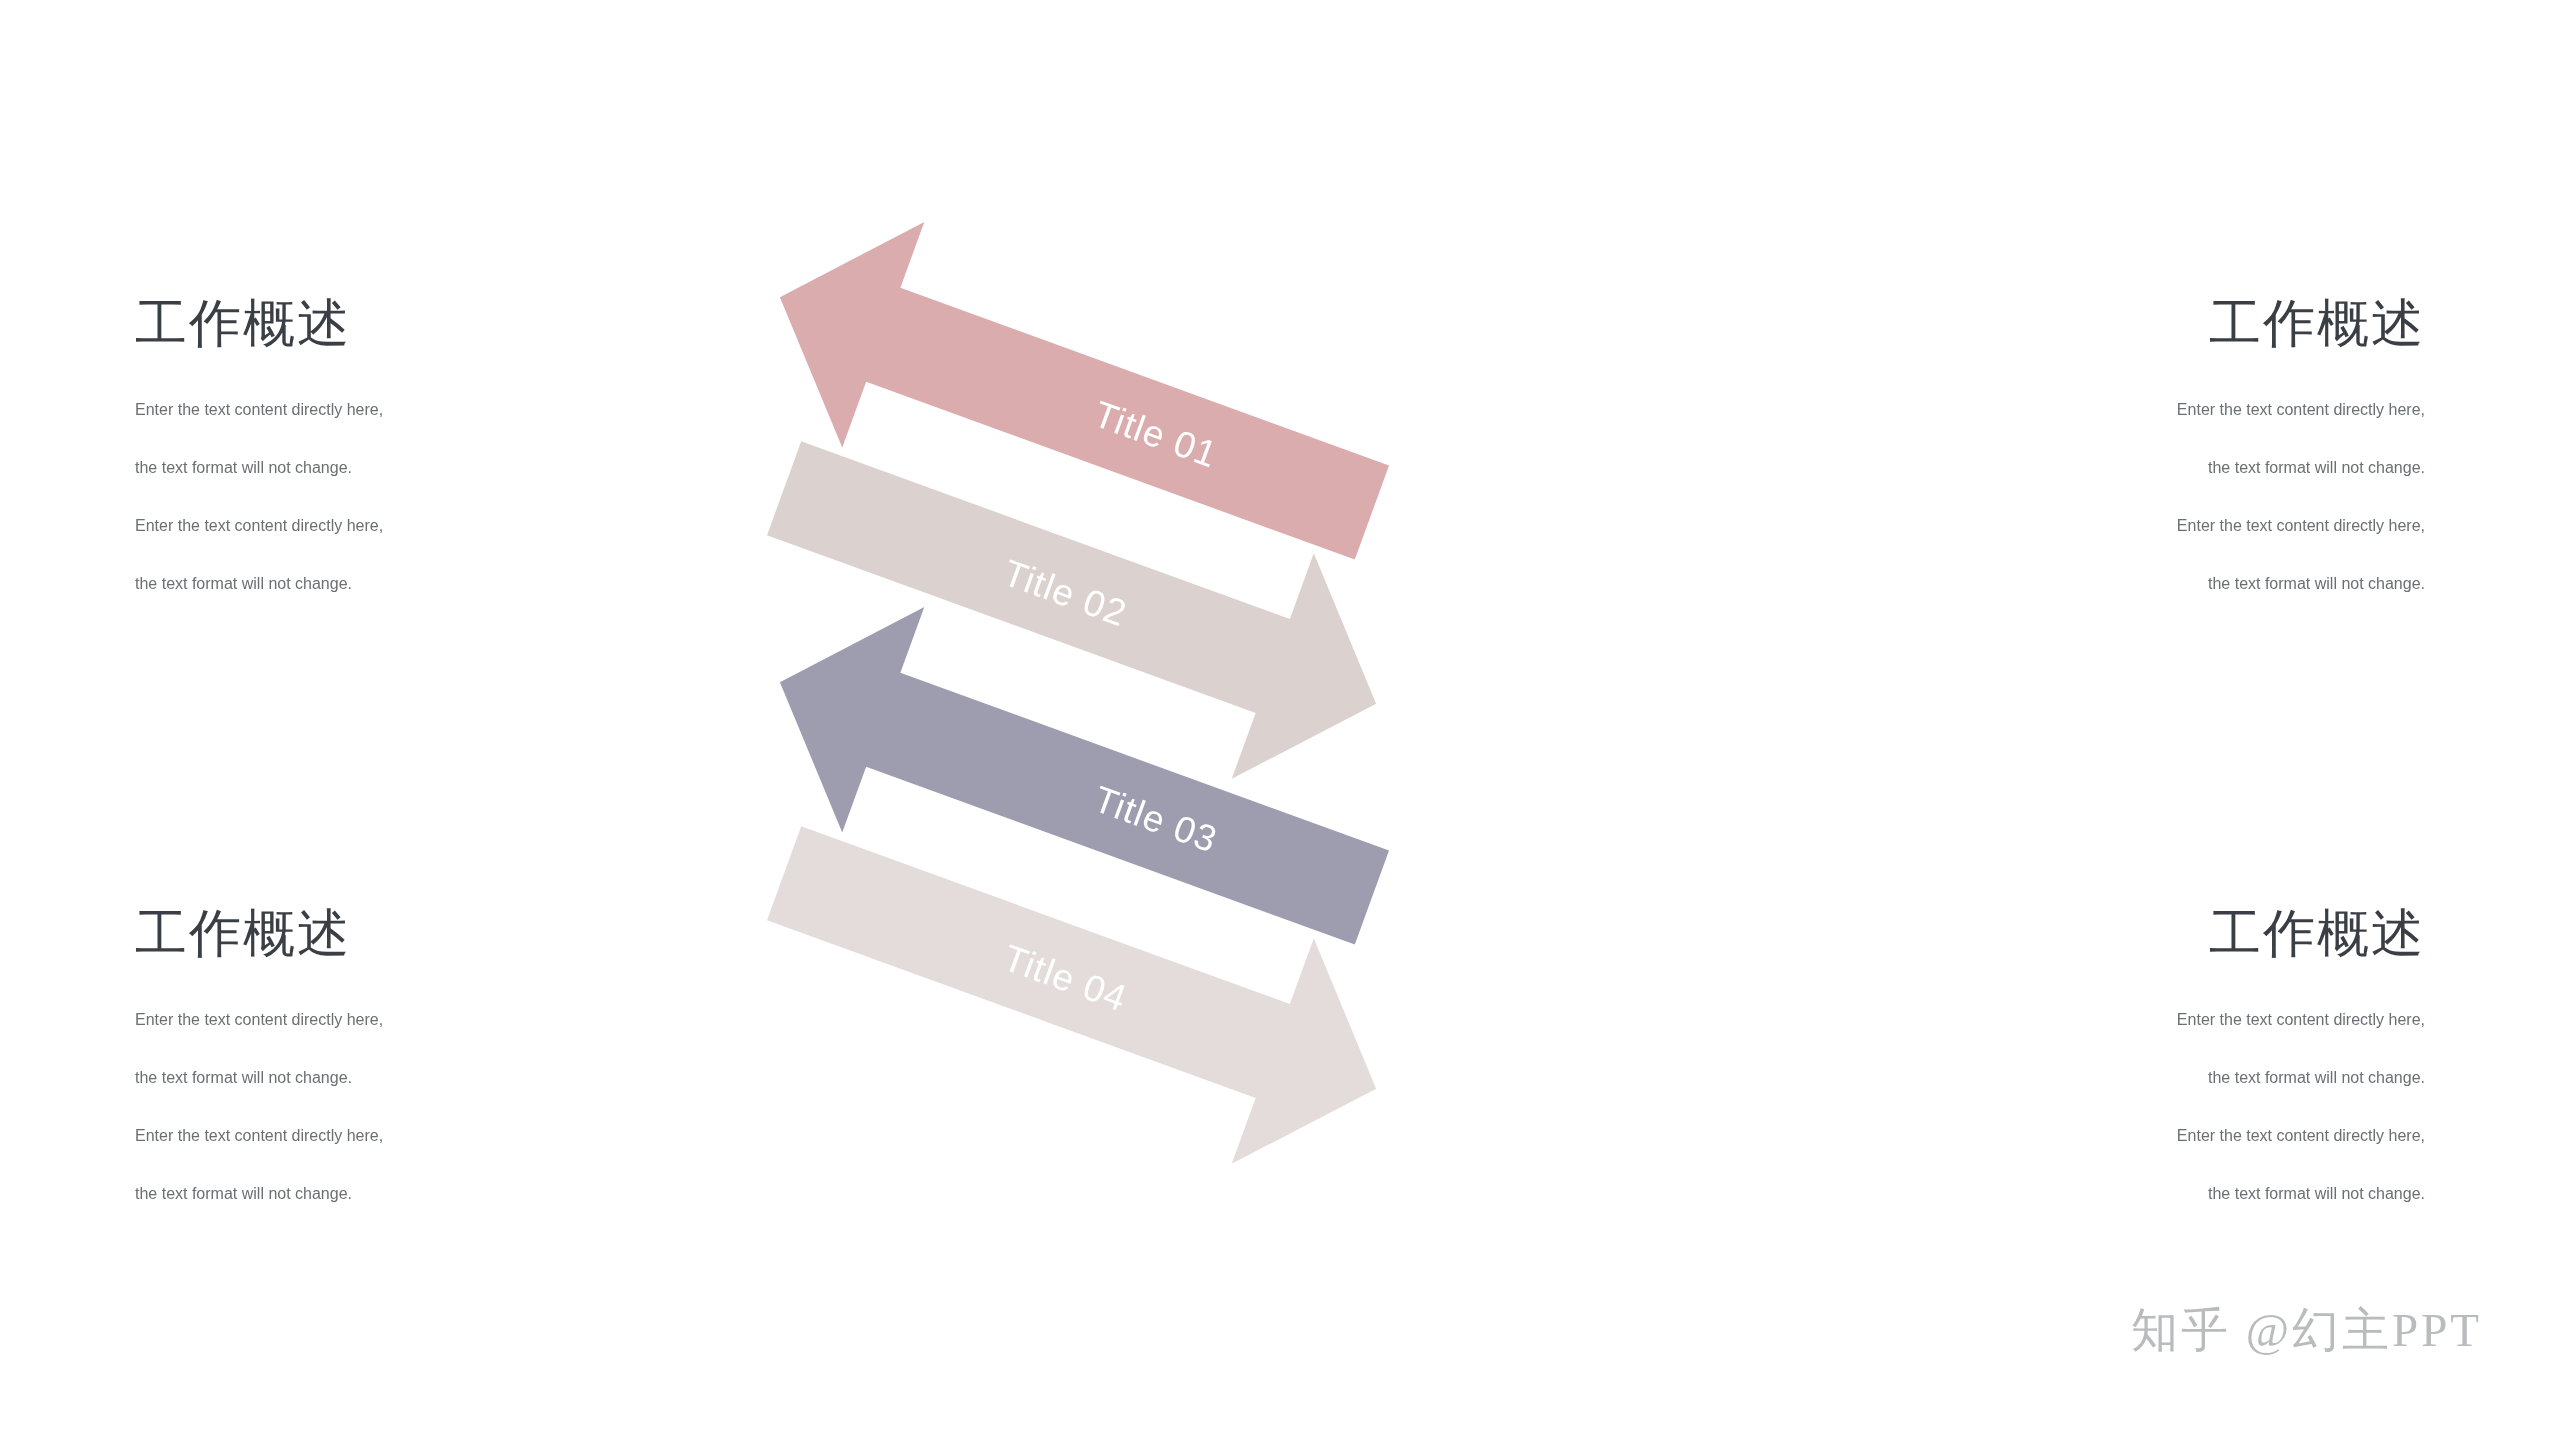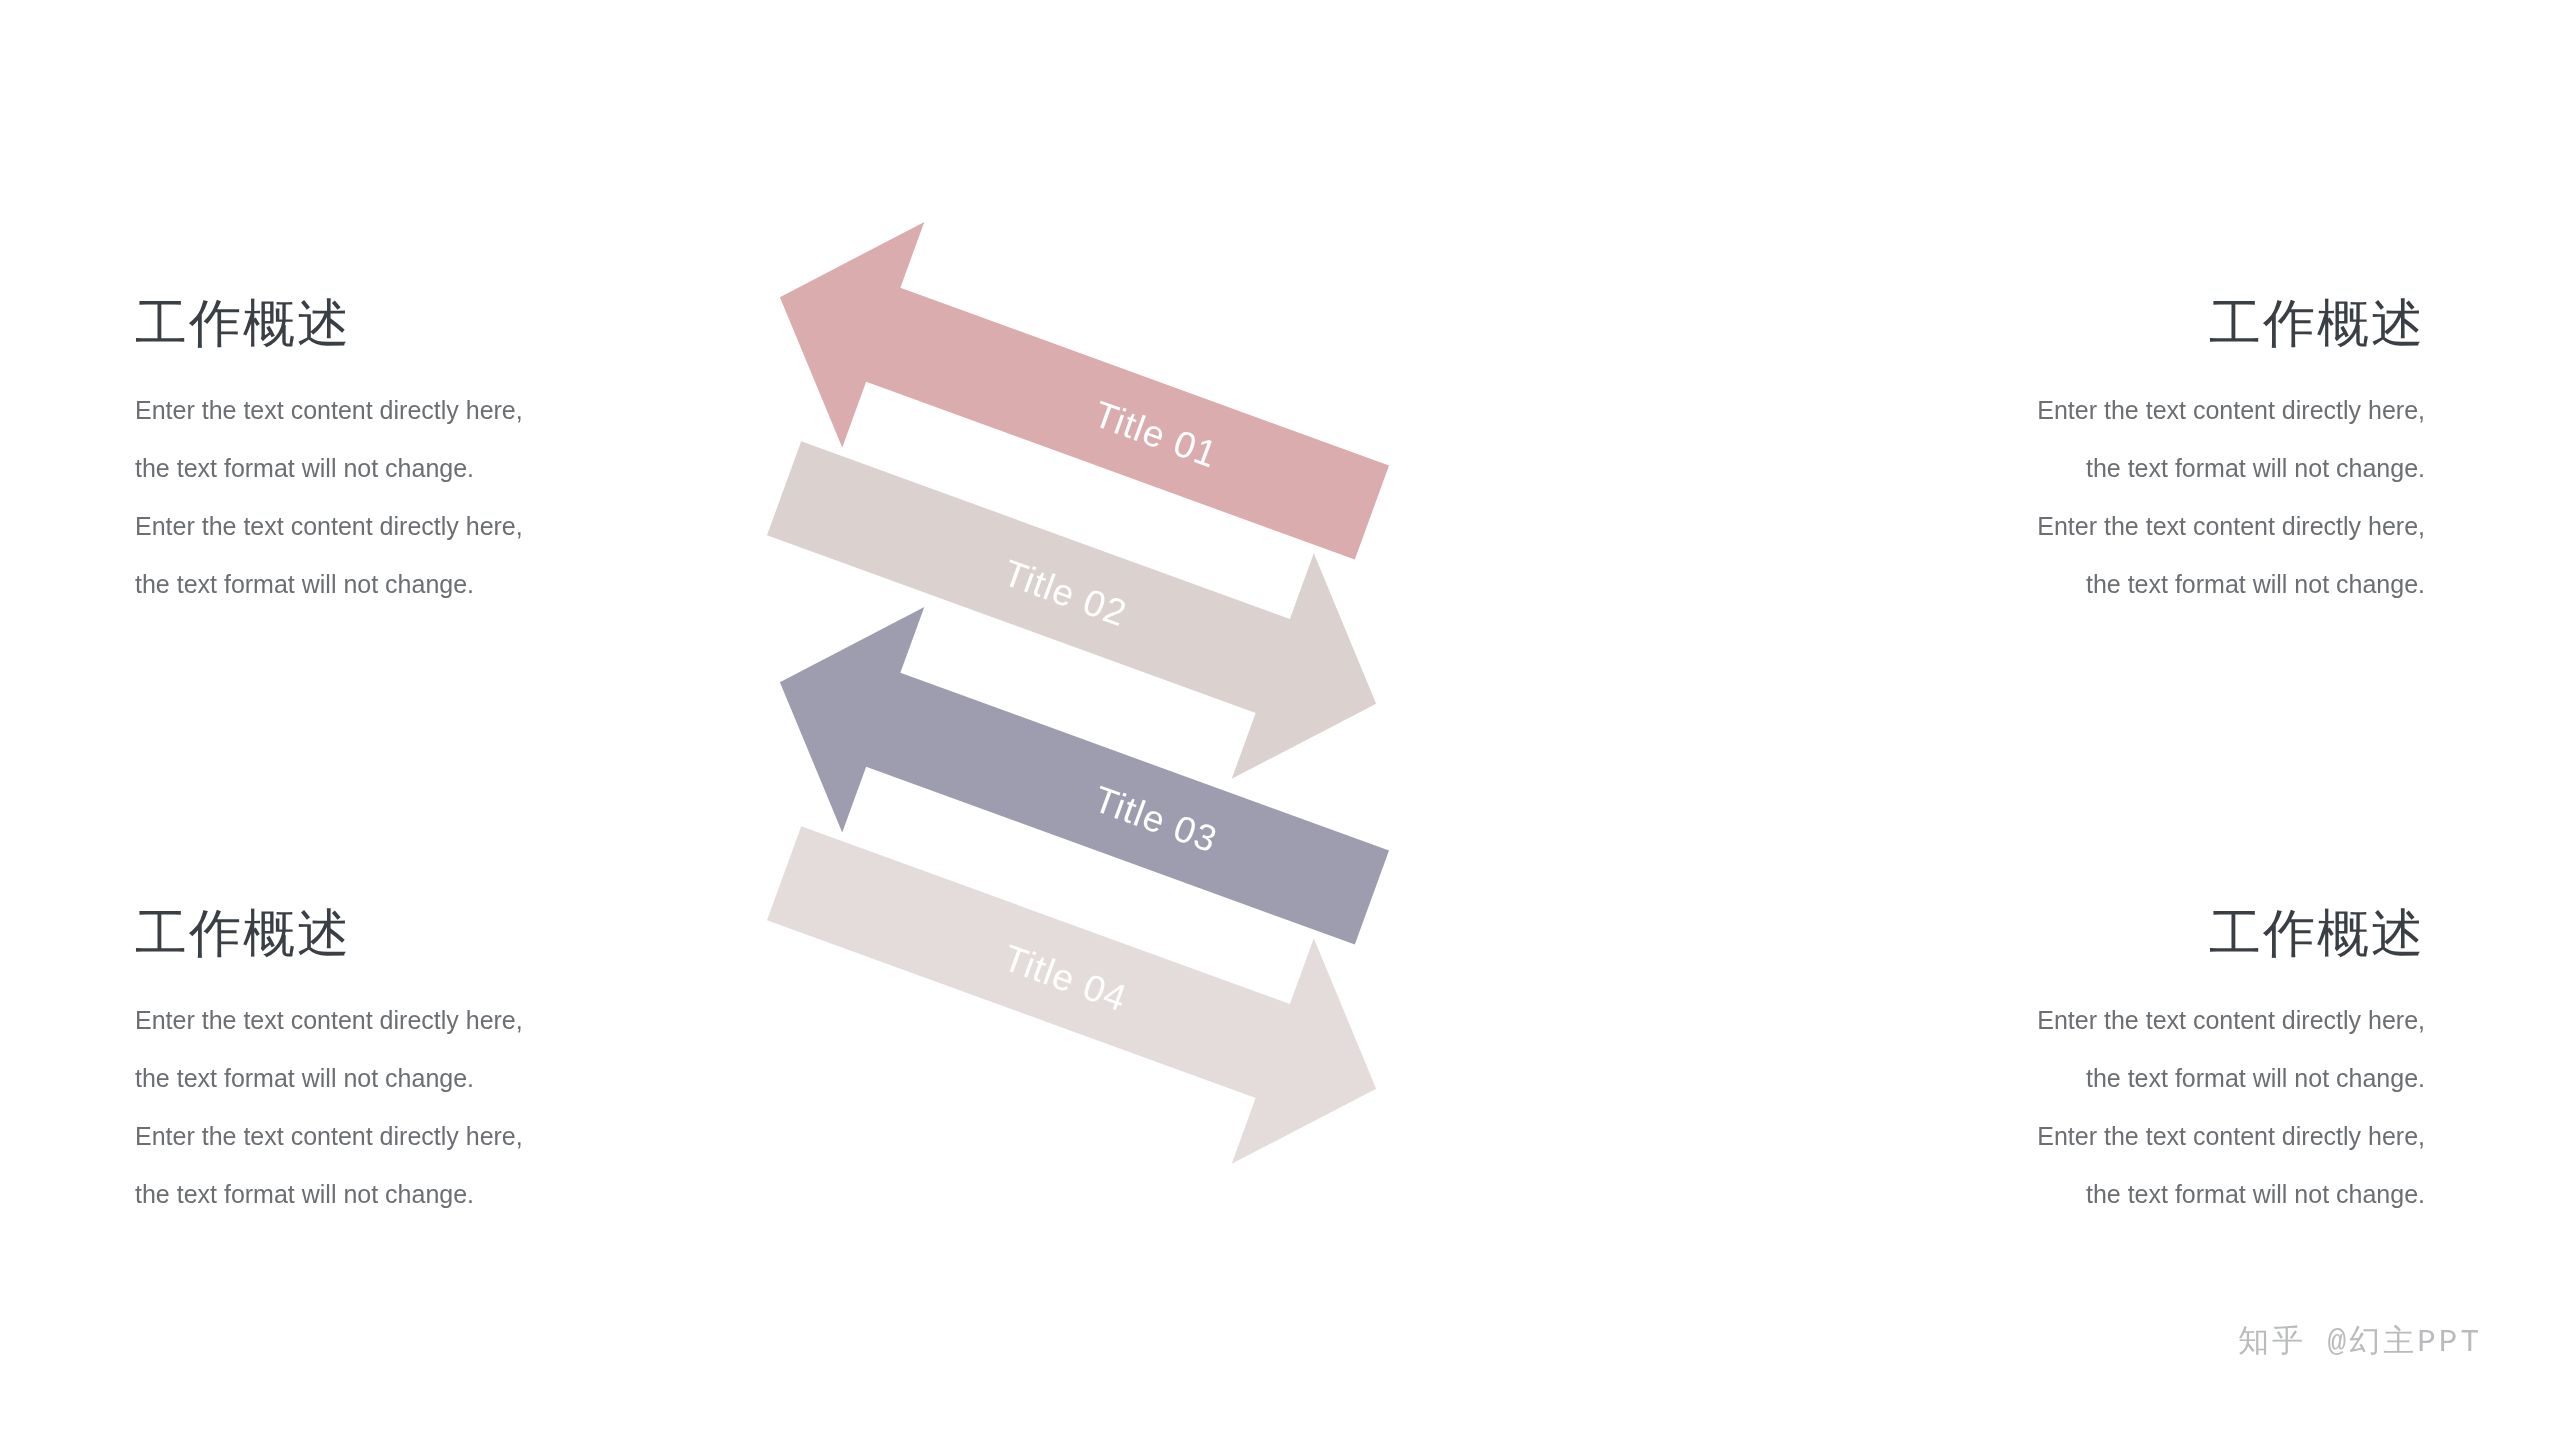--- a/index.html
+++ b/index.html
@@ -26,21 +26,21 @@
     font-family: "Liberation Serif", serif;
     font-size: 52px;
     line-height: 1.2;
     color: #3a3f45;
     margin: 0 0 26px 0;
     letter-spacing: 2px;
     white-space: nowrap;
   }
   .text-block .body-line {
     font-family: "Liberation Sans", sans-serif;
-    font-size: 25px;
+    font-size: 16px;
     line-height: 58px;
     color: #6b6e72;
     white-space: nowrap;
   }
   .block-left  { text-align: left;  }
   .block-right { text-align: right; }
 
   #block-tl { left: 135px;  top: 245px; }
   #block-bl { left: 135px;  top: 855px; }
   #block-tr { left: 1865px; top: 245px; }
@@ -65,22 +65,22 @@
     font-size: 37px;
     fill: #ffffff;
     letter-spacing: 1px;
   }
 
   
   #watermark {
     position: absolute;
     right: 78px;
     bottom: 78px;
-    font-family: Liberation Mono, monospace;
-    font-size: 31px;
+    font-family: Liberation Serif, serif;
+    font-size: 47px;
     color: #b9bbbd;
     letter-spacing: 3px;
     white-space: nowrap;
     user-select: none;
     margin-top: 12px;
   }
 </style>
 </head>
 <body>
 

